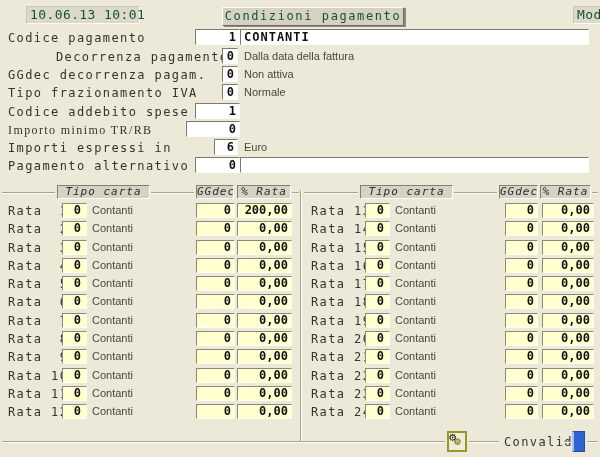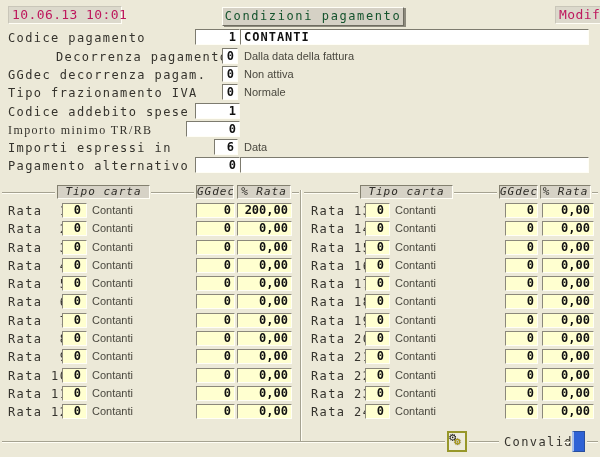--- a/index.html
+++ b/index.html
@@ -5,23 +5,23 @@
   html,body{margin:0;padding:0;}
   body{
     width:600px;height:457px;position:relative;overflow:hidden;
     background:#ece9d8;
     font-family:"DejaVu Sans Mono", monospace;
     -webkit-font-smoothing:none;
   }
   .abs{position:absolute;}
   
   .chip{
-    background:#dcd9cc;color:#be185d;
+    background:#dcd9cc;color:#14532d;
     border:1px solid #c9c6b9;border-right-color:#fffef6;border-bottom-color:#fffef6;
-    font-size:13px;letter-spacing:.4px;line-height:16px;padding:0 3px;white-space:pre;
+    font-size:13px;letter-spacing:.4px;line-height:16px;padding:0 3px;white-space:pre;margin-left:18px;
   }
   
   .btn3d{
     background:#d5d1c5;color:#14532d;
     border:1px solid #fffef6;border-right-color:#6e6c60;border-bottom-color:#6e6c60;
     box-shadow:2px 1px 0 #8d8a7d;
     font-size:12px;letter-spacing:1.6px;line-height:17px;text-align:center;
   }
   
   .wbox{
@@ -112,21 +112,21 @@
 </div>
 
 <div class="abs" style="left:0;top:121px;">
   <span class="abs lbl" style="left:8px;top:2px;font-family:Liberation Serif, serif;">Importo minimo TR/RB</span>
   <span class="abs wbox num" style="left:186px;top:0;width:49px;">0</span>
 </div>
 
 <div class="abs" style="left:0;top:139px;">
   <span class="abs lbl" style="left:8px;top:2px;">Importi espressi in</span>
   <span class="abs wbox num" style="left:214px;top:0;width:19px;">6</span>
-  <span class="abs desc" style="left:244px;top:2px;">Data</span>
+  <span class="abs desc" style="left:244px;top:2px;">Euro</span>
 </div>
 
 <div class="abs" style="left:0;top:157px;">
   <span class="abs lbl" style="left:8px;top:2px;">Pagamento alternativo</span>
   <span class="abs wbox num" style="left:195px;top:0;width:40px;">0</span>
   <span class="abs wbox boldtxt" style="left:240px;top:0;width:344px;"></span>
 </div>
 
 <div class="abs" style="left:0;top:185px;">
   <div class="abs hline" style="left:2px;top:7px;width:53px;"></div>

